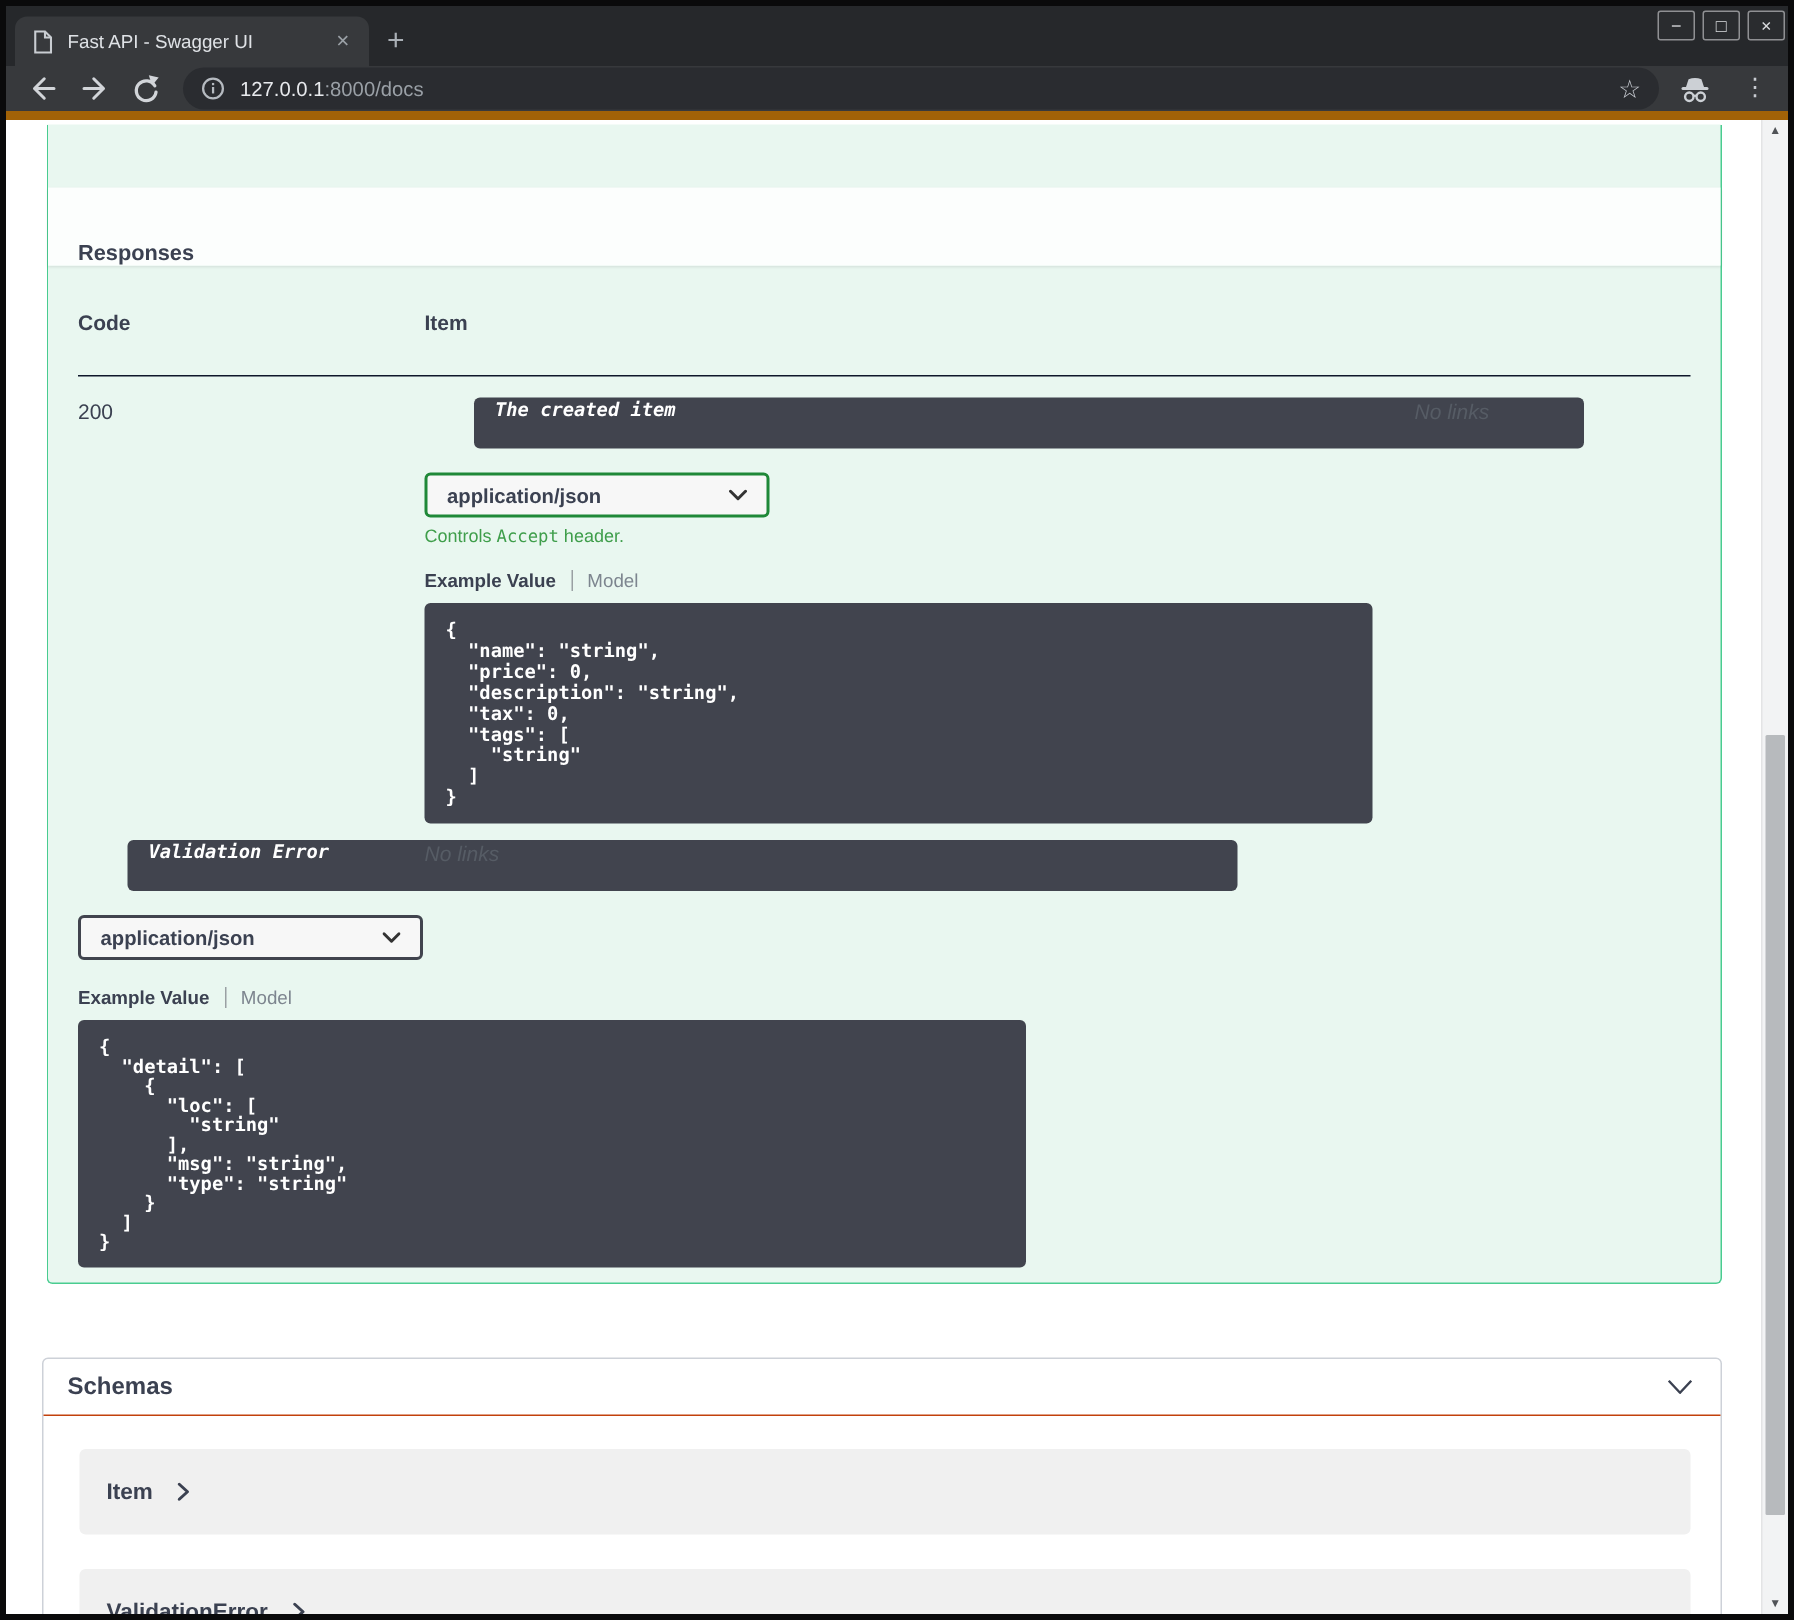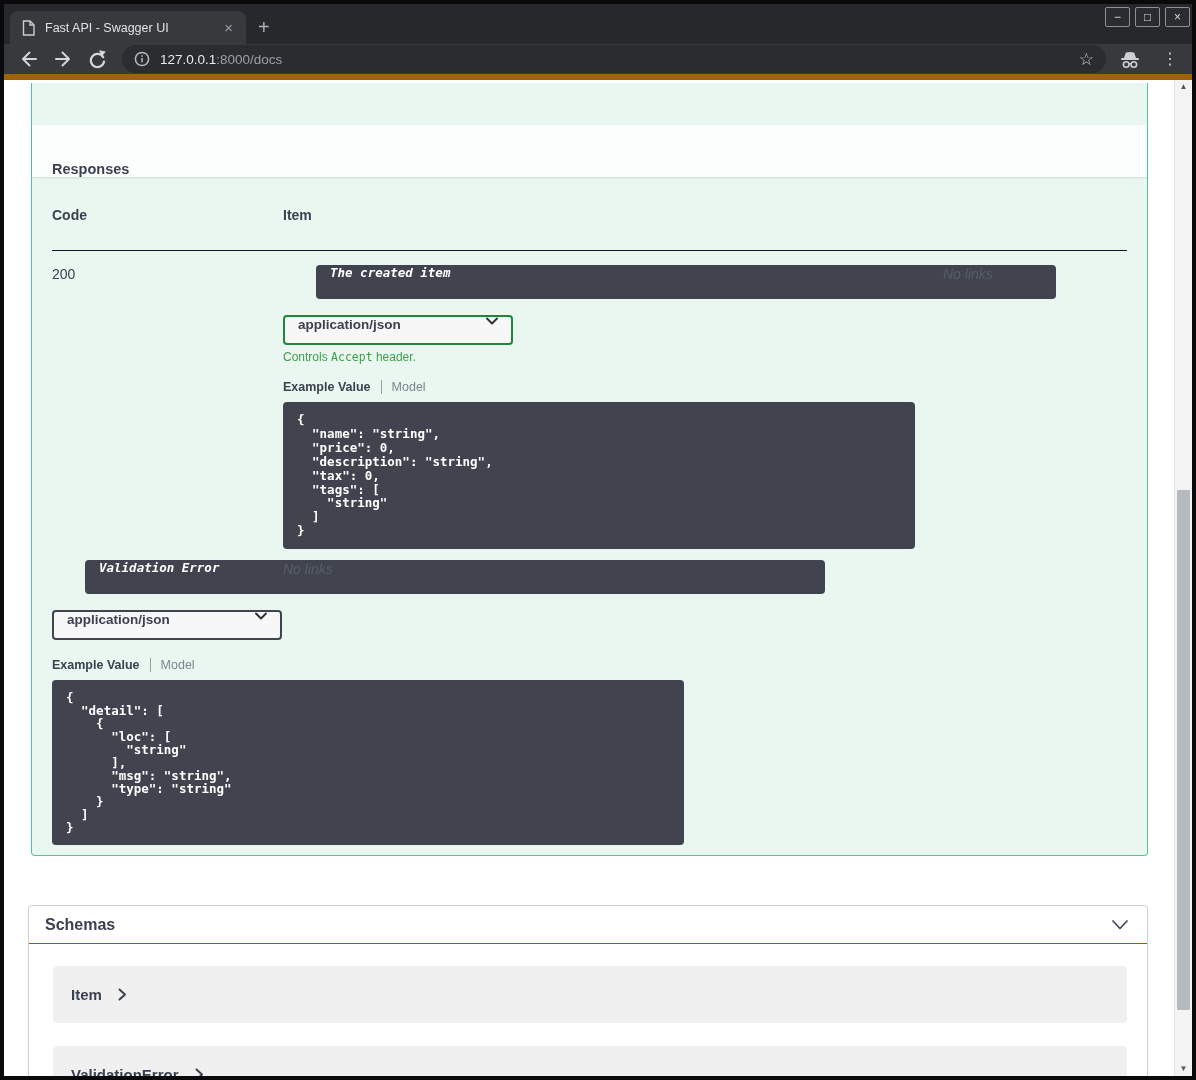--- a/index.html
+++ b/index.html
@@ -105,21 +105,21 @@
     border-radius: 4px; display: flex; align-items: flex-start; padding: 0 14px; margin-left: 33px;
   }
   .desc-box span {
     font-family: "DejaVu Sans Mono", "Liberation Mono", monospace;
     font-size: 12.5px; font-weight: bold; font-style: italic; color: #ffffff;
   }
 
   .media-select {
     margin-top: 16px; width: 230px; height: 30px; background: #f7f7f7;
     border: 2px solid var(--code-block-bg, #41444e); border-radius: 4px;
-    display: flex; align-items: flex-start; justify-content: space-between;
+    display: flex; align-items: center; justify-content: space-between;
     padding: 0 13px; cursor: pointer;
   }
   .media-select.accept-active { border-color: var(--select-border-active, #1f8838); }
   .media-select .sel-label { font-size: 13.5px; font-weight: bold; color: #3b4151; }
 
   .accept-note { margin-top: 5px; font-size: 12px; color: var(--accept-green, #3f9e4b); }
   .accept-note code { font-family: "DejaVu Sans Mono", "Liberation Mono", monospace; font-size: 11.5px; }
 
   .tabs { margin-top: 16px; display: flex; align-items: center; }
   .row-422 .tabs { margin-top: 18px; }

